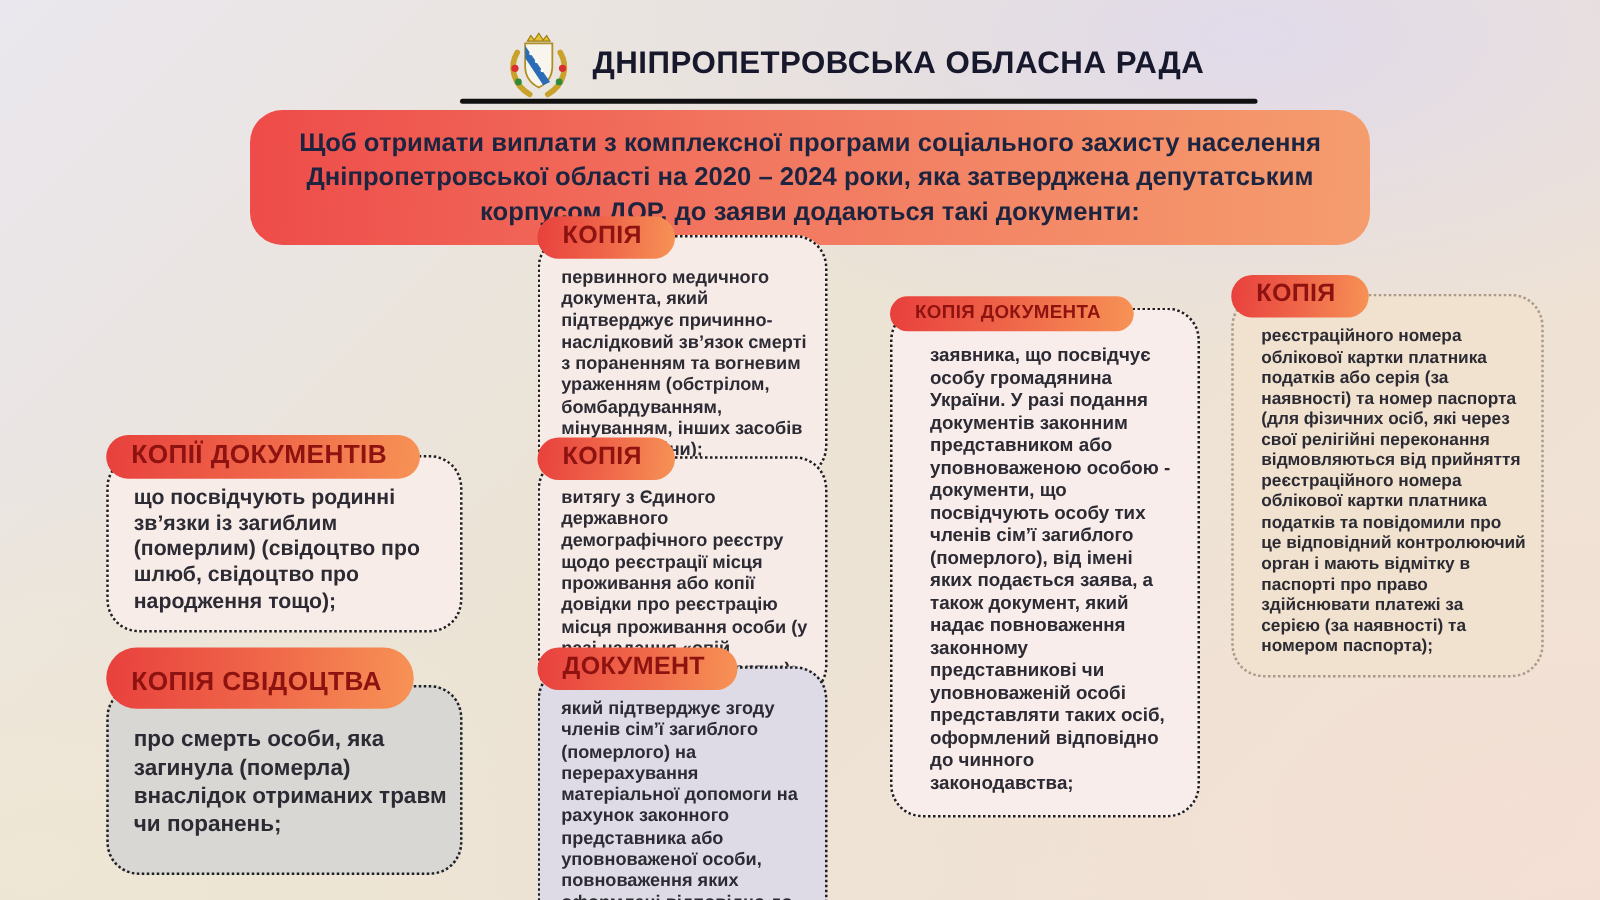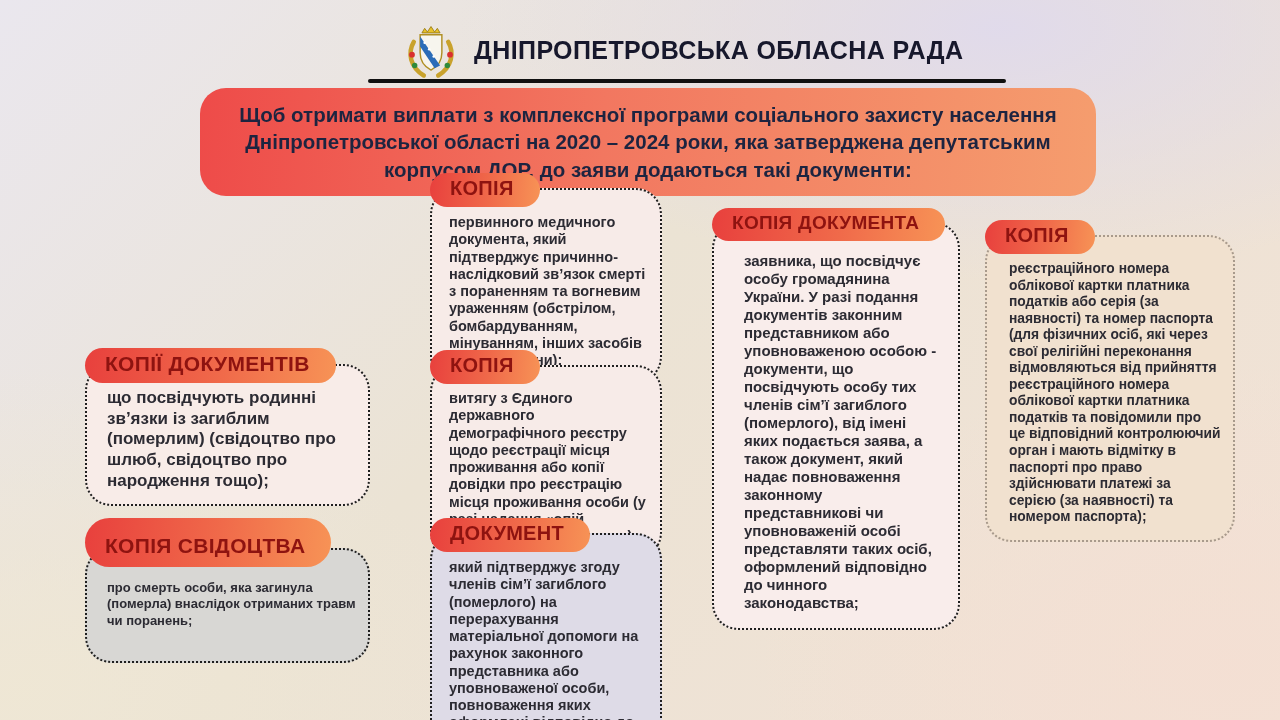--- a/index.html
+++ b/index.html
@@ -38,38 +38,38 @@
   #c1a{left:85px;top:206px;width:285px;}
   #c1a .pill{font-size:22px;}
   #c1a .body{background:#d9d6e2;min-height:114px;padding:24px 14px 12px 20px;font-size:17.5px;line-height:1.26;}
 
   #c1b{left:85px;top:348px;width:285px;}
   #c1b .pill{font-size:21px;}
   #c1b .body{background:#f8ece8;min-height:127px;padding:22px 12px 12px 20px;font-size:17px;line-height:1.22;}
 
   #c1c{left:85px;top:518px;width:285px;}
   #c1c .pill{font-size:21px;padding:16px 26px 9px 20px;}
-  #c1c .body{background:#d8d7d4;min-height:115px;padding:30px 10px 7px 20px;font-size:13px;line-height:1.25;}
+  #c1c .body{background:#d8d7d4;min-height:115px;padding:30px 10px 28px 20px;font-size:18px;line-height:1.25;}
 
   
   #c2a{left:430px;top:173px;width:232px;}
   #c2a .pill{font-size:20px;}
   #c2a .body{background:#f7ebe8;min-height:141px;padding:24px 10px 12px 17px;font-size:14.5px;line-height:1.19;}
 
   #c2b{left:430px;top:350px;width:232px;}
   #c2b .pill{font-size:20px;}
   #c2b .body{background:#f7ebe8;min-height:133px;padding:23px 10px 12px 17px;font-size:14.5px;line-height:1.19;}
 
   #c2c{left:430px;top:518px;width:232px;}
   #c2c .pill{font-size:20px;}
   #c2c .body{background:#dedbe7;min-height:153px;padding:24px 10px 12px 17px;font-size:14.5px;line-height:1.19;}
 
   
   #c3{left:712px;top:208px;width:248px;}
-  #c3 .pill{font-size:19px;}
+  #c3 .pill{font-size:15px;margin-top:29px;}
   #c3 .body{background:#f9edeb;min-height:372px;padding:28px 18px 16px 30px;font-size:15px;line-height:1.2;}
 
   
   #c4{left:985px;top:220px;width:250px;}
   #c4 .pill{font-size:20px;}
   #c4 .body{background:#f1e1cf;border-color:#a89a8c;min-height:290px;padding:24px 12px 14px 22px;
             font-size:13.8px;line-height:1.2;}
 </style>
 </head>
 <body>

